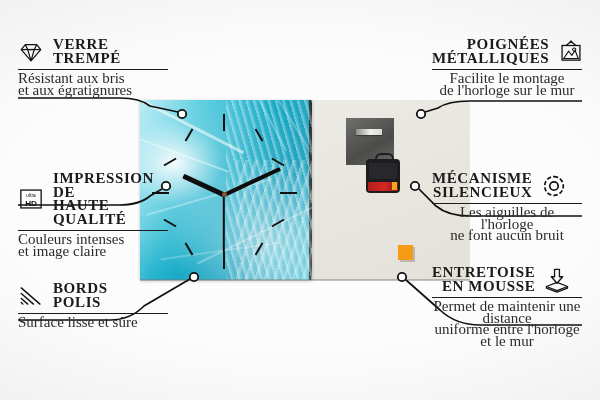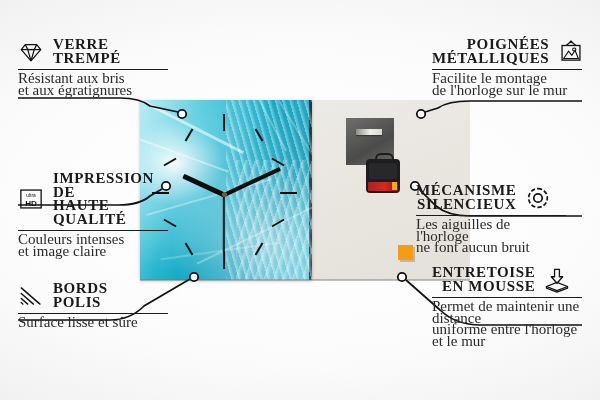--- a/index.html
+++ b/index.html
@@ -67,21 +67,21 @@
   
   .label{position:absolute;}
   .lbl-head{display:flex;align-items:center;gap:9px;}
   .lbl-head.right{justify-content:flex-start;}
   .titles{font-family:"Liberation Serif",serif;font-weight:bold;font-size:15px;
     letter-spacing:.6px;color:#1a1a1a;line-height:13.5px;text-transform:uppercase;}
   .titles.r{text-align:right;}
   .rule{height:1.4px;background:#1a1a1a;margin-top:4px;}
   .sub{font-family:"Liberation Serif",serif;font-size:15px;color:#2b2b2b;
     line-height:11.5px;margin-top:3px;}
-  .sub.r{text-align:left;}
+  .sub.r{text-align:center;}
   .ico{width:26px;height:26px;flex:0 0 26px;display:block;}
 </style>
 </head>
 <body>
 
 <div id="stage">
 
   <div id="photo">
 
     <div id="panel-right">
@@ -228,21 +228,21 @@
         <circle cx="20" cy="13" r="2" fill="none" stroke="#111" stroke-width="1.3"></circle>
       </svg>
     </div>
     <div class="rule" style="width:150px;"></div>
     <div class="sub r">
       <div>Facilite le montage</div>
       <div>de l'horloge sur le mur</div>
     </div>
   </div>
 
-  <div class="label" style="left:416px;top:172px;width:150px;margin-top:12px;">
+  <div class="label" style="left:432px;top:172px;width:150px;">
     <div class="lbl-head right">
       <div class="titles r">
         <div>MÉCANISME</div>
         <div>SILENCIEUX</div>
       </div>
       <svg class="ico" viewBox="0 0 32 32">
         <g fill="none" stroke="#111" stroke-width="2.1">
           <path d="M16,4.5 a11.5,11.5 0 1 1 -0.01,0" stroke-dasharray="5.2 2.6"></path>
           <circle cx="16" cy="16" r="5.2"></circle>
         </g>

